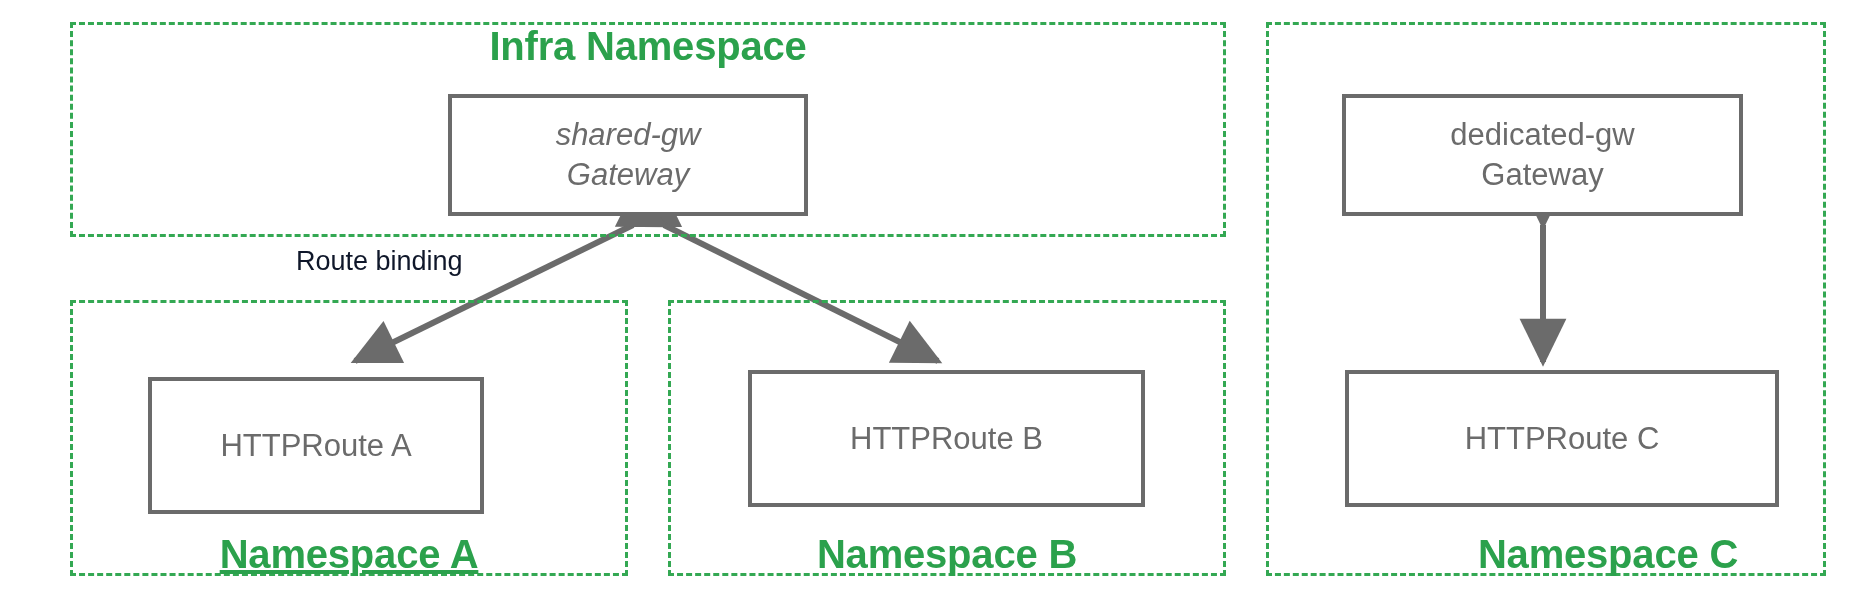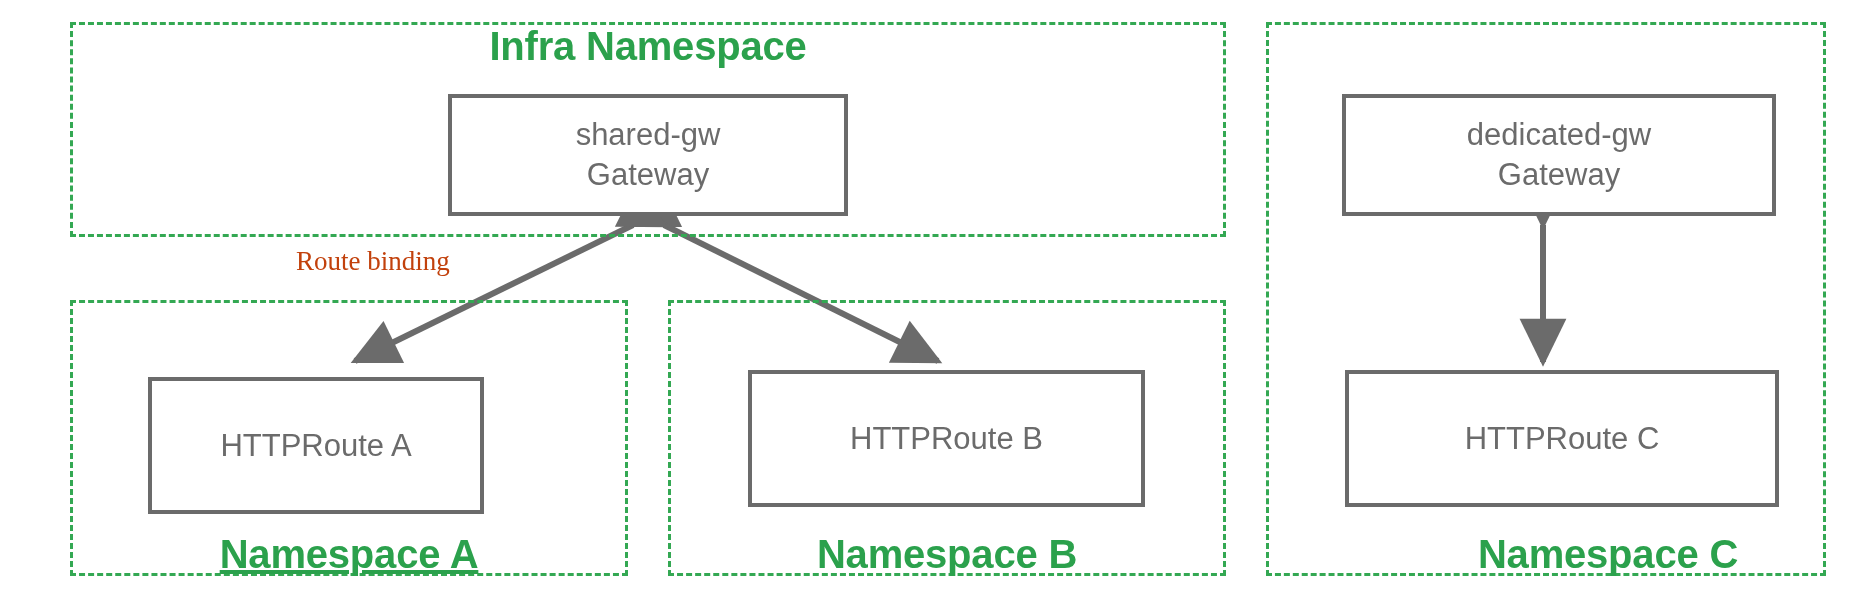--- a/index.html
+++ b/index.html
@@ -53,24 +53,24 @@
     justify-content: center;
     color: #6b6b6b;
     font-size: 31px;
     line-height: 1.28;
     text-align: center;
     font-family: "Liberation Sans", sans-serif;
   }
   .res-box .line { display: block; }
   .edge-label {
     position: absolute;
-    color: #c2410c;
+    color: #0f172a;
     font-size: 27px;
     white-space: nowrap;
-    font-family: Liberation Serif, serif;
+    font-family: Liberation Sans, sans-serif;
   }
 </style>
 </head>
 <body>
 
 <div id="canvas">
 
   <svg id="vector-layer" viewBox="0 0 1860 600">
     <defs>
       <marker id="ah" markerWidth="9" markerHeight="9" refX="7.6" refY="4.5" orient="auto" markerUnits="strokeWidth">
@@ -103,26 +103,26 @@
   <div class="ns-box" style="left:1266px; top:22px; width:560px; height:554px;"></div>
 
   <div class="ns-title" style="left:70px; top:24px; width:1156px;">Infra Namespace</div>
 
   <div class="ns-title" style="left:70px; top:532px; width:558px;text-decoration:underline;">Namespace A</div>
 
   <div class="ns-title" style="left:668px; top:532px; width:558px;">Namespace B</div>
 
   <div class="ns-title" style="left:1328px; top:532px; width:560px;">Namespace C</div>
 
-  <div class="res-box" style="left:448px; top:94px; width:400px; height:122px;">
+  <div class="res-box" style="left:448px; top:94px; width:360px; height:122px;font-style:italic;">
     <span class="line">shared-gw</span>
     <span class="line">Gateway</span>
   </div>
 
-  <div class="res-box" style="left:1342px; top:94px; width:434px; height:122px;">
+  <div class="res-box" style="left:1342px; top:94px; width:401px; height:122px;">
     <span class="line">dedicated-gw</span>
     <span class="line">Gateway</span>
   </div>
 
   <div class="res-box" style="left:148px; top:370px; width:336px; height:137px;margin-top:7px;">
     <span class="line">HTTPRoute A</span>
   </div>
 
   <div class="res-box" style="left:748px; top:370px; width:397px; height:137px;">
     <span class="line">HTTPRoute B</span>

